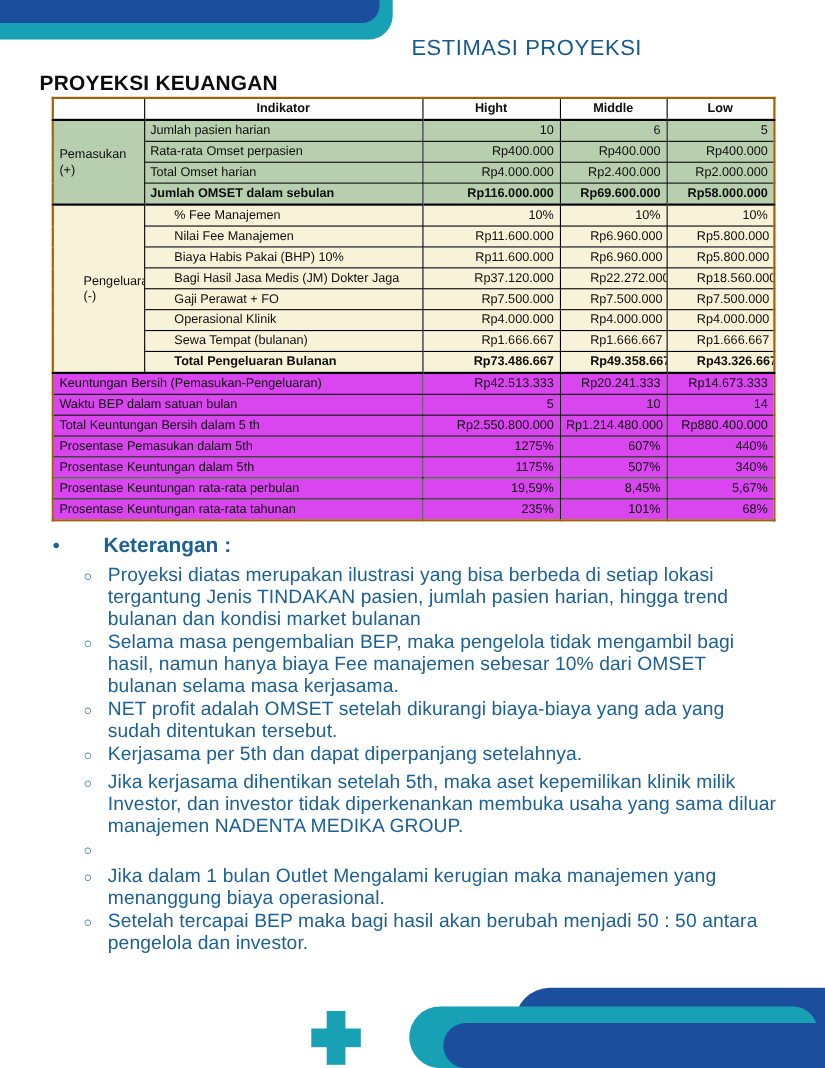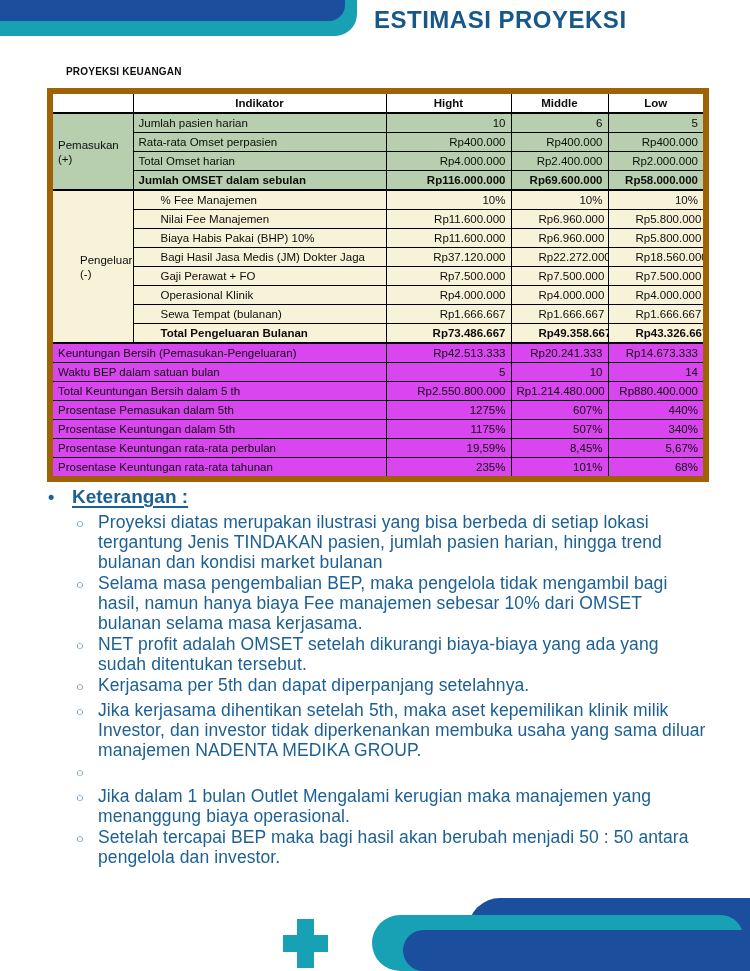--- a/index.html
+++ b/index.html
@@ -15,30 +15,30 @@
   body{
     position:relative;width:750px;height:971px;background:#ffffff;
     overflow:hidden;font-family:"Liberation Sans",sans-serif;
   }
   
   .decor-top-teal{position:absolute;left:0;top:0;width:357px;height:36px;
     background:var(--teal);border-radius:0 0 22px 0;}
   .decor-top-blue{position:absolute;left:0;top:0;width:345px;height:21px;
     background:var(--royal-blue);border-radius:0 0 16px 0;}
   
-  .page-title{position:absolute;left:374px;top:6px;width:330px;
-    font-size:24px;font-weight:700;letter-spacing:.5px;color:var(--title-blue);}
-  
-  .section-heading{position:absolute;left:66px;top:66px;
-    font-size:10px;font-weight:bold;color:#0d0d0d;letter-spacing:.2px;}
+  .page-title{position:absolute;left:374px;top:33px;width:330px;
+    font-size:20px;font-weight:400;letter-spacing:.5px;color:var(--title-blue);}
+  
+  .section-heading{position:absolute;left:36px;top:66px;
+    font-size:19px;font-weight:bold;color:#0d0d0d;letter-spacing:.2px;}
   table.fin{
     position:absolute;left:47px;top:88px;width:656px;
     border-collapse:collapse;table-layout:fixed;
     font-size:11.5px;color:#0d0d0d;
-    border:6px solid #a16207;
+    border:2px solid #a16207;
   }
   table.fin col.c-group{width:83px;}
   table.fin col.c-ind{width:253px;}
   table.fin col.c-high{width:125px;}
   table.fin col.c-mid{width:97px;}
   table.fin col.c-low{width:98px;}
   table.fin th,table.fin td{
     border:1px solid #000;padding:2px 5px;height:19px;line-height:14px;
     overflow:hidden;white-space:nowrap;
   }
@@ -50,22 +50,22 @@
   tr.g-green td{background:var(--row-green);}
   tr.g-cream td{background:var(--row-cream);padding-left:27px;}
   tr.summary td{background:#d946ef;}
   td.num{text-align:right;}
   tr.bold-row td{font-weight:bold;}
   tr.thick-top td{border-top:2px solid #000;}
   
   .keterangan{position:absolute;left:48px;top:486px;width:660px;color:var(--body-blue);}
   .ket-heading{display:flex;align-items:baseline;font-size:19px;font-weight:bold;}
   .ket-heading .bullet{width:24px;font-size:18px;}
-  .ket-heading .ket-title{text-decoration:underline;text-underline-offset:3px;
-    text-decoration-thickness:2px;}
+  .ket-heading .ket-title{text-underline-offset:3px;
+    text-decoration-thickness:2px;margin-left:22px;}
   ul.ket-list{list-style:none;margin-top:4px;}
   ul.ket-list li{display:flex;margin-bottom:1px;}
   ul.ket-list .sub-bullet{width:22px;min-width:22px;margin-left:28px;
     font-size:13px;line-height:24px;}
   ul.ket-list .ket-text{font-size:17.5px;line-height:20px;letter-spacing:.1px;}
   
   .plus-v{position:absolute;left:297px;top:919px;width:17px;height:49px;background:var(--teal);}
   .plus-h{position:absolute;left:283px;top:935px;width:45px;height:17px;background:var(--teal);}
   .decor-bot-back{position:absolute;left:468px;top:898px;width:282px;height:73px;
     background:var(--royal-blue);border-radius:32px 0 0 0;}

